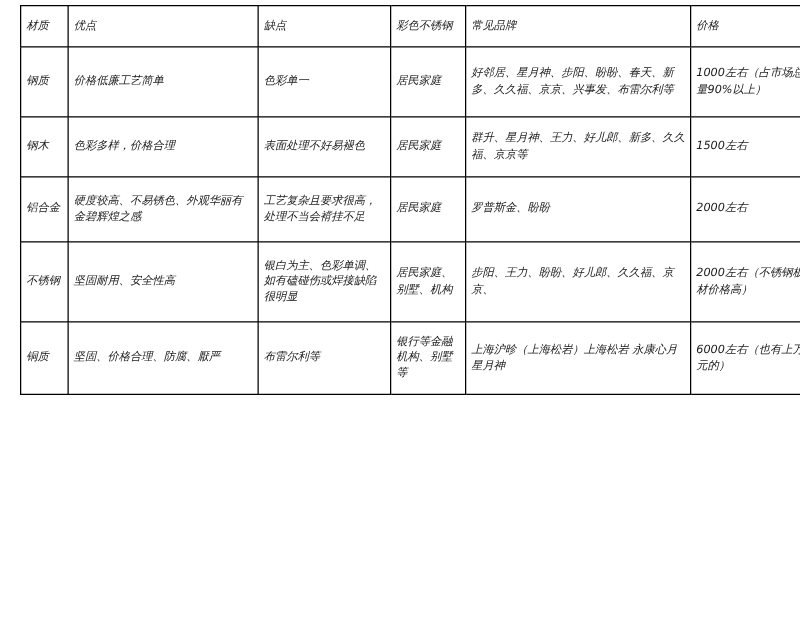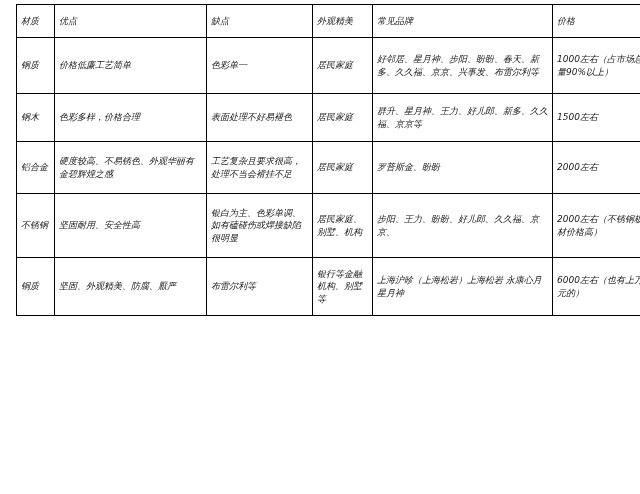--- a/index.html
+++ b/index.html
@@ -81,21 +81,21 @@
         <col class="c2">
         <col class="c3">
         <col class="c4">
         <col class="c5">
     </colgroup>
     <thead>
       <tr class="r-h">
         <td>材质</td>
         <td>优点</td>
         <td>缺点</td>
-        <td>外观精美</td>
+        <td>彩色不锈钢</td>
         <td>常见品牌</td>
         <td>价格</td>
       </tr>
     </thead>
     <tbody>
       <tr class="r0">
         <td class="mat">钢质</td>
         <td>价格低廉工艺简单</td>
         <td>色彩单一</td>
         <td>居民家庭</td>
@@ -121,21 +121,21 @@
       <tr class="r3">
         <td class="mat">不锈钢</td>
         <td>坚固耐用、安全性高</td>
         <td>银白为主、色彩单调、如有磕碰伤或焊接缺陷很明显</td>
         <td>居民家庭、别墅、机构</td>
         <td>步阳、王力、盼盼、好儿郎、久久福、京京、</td>
         <td>2000左右（不锈钢板材价格高）</td>
       </tr>
       <tr class="r5">
         <td class="mat">铜质</td>
-        <td>坚固、外观精美、防腐、厭严</td>
+        <td>坚固、价格合理、防腐、厭严</td>
         <td>布雷尔利等</td>
         <td>银行等金融机构、别墅等</td>
         <td>上海沪昣（上海松岩）上海松岩 永康心月 星月神</td>
         <td>6000左右（也有上万元的）</td>
       </tr>
     </tbody>
   </table>
 </div>
 
 </body></html>

